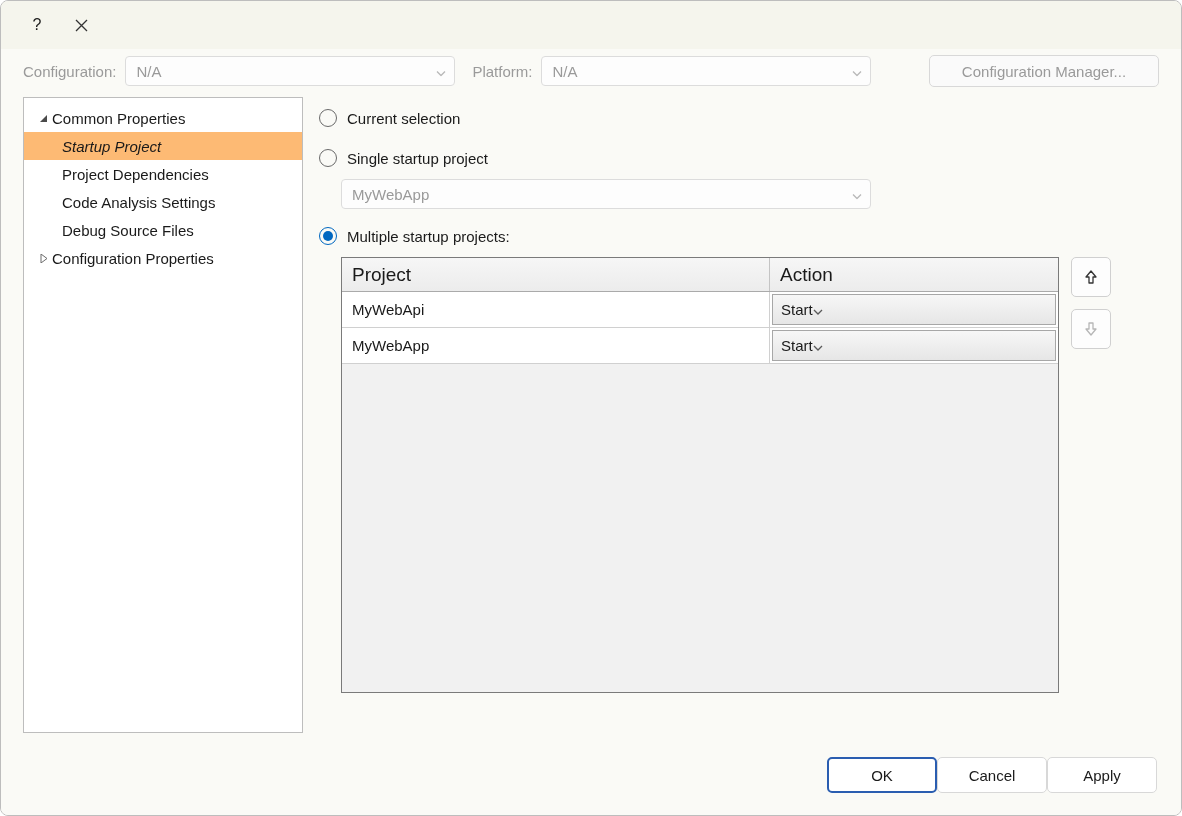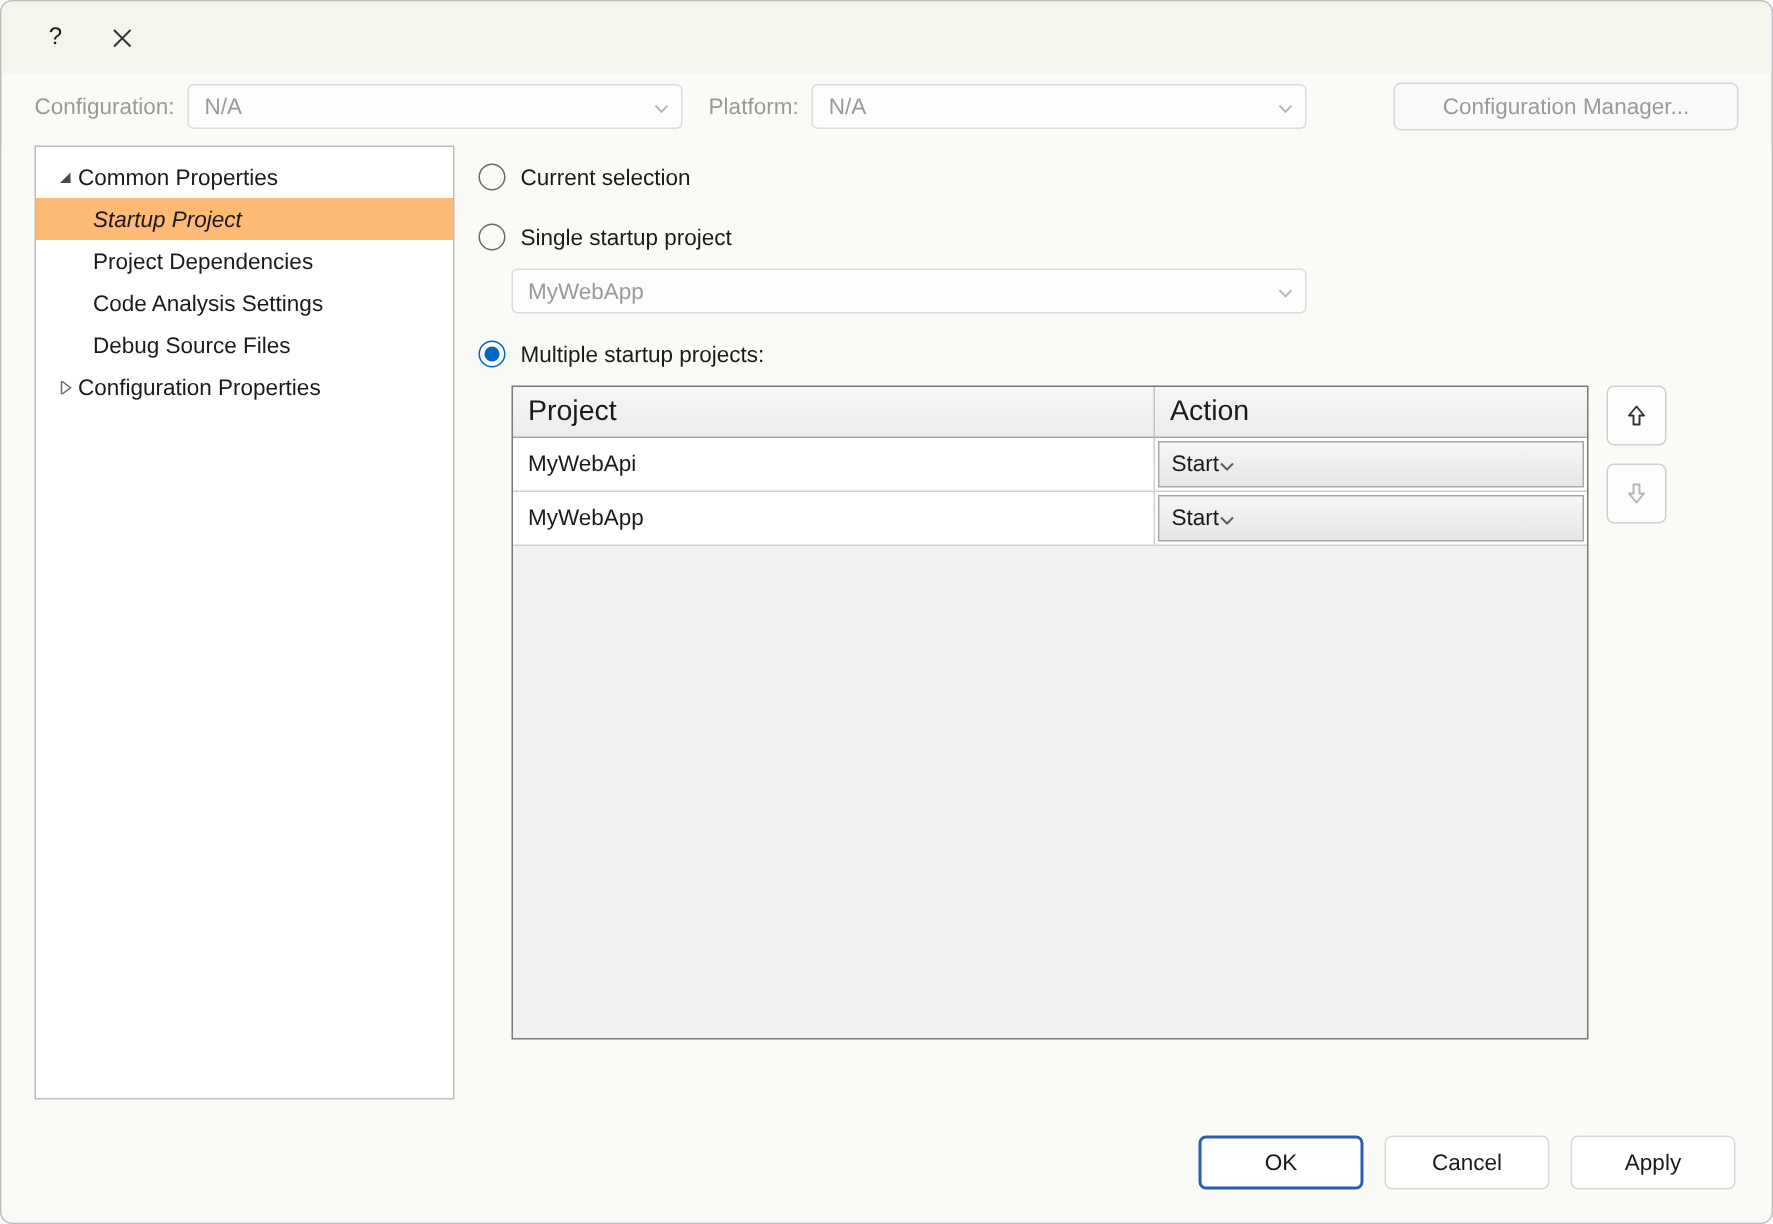--- a/index.html
+++ b/index.html
@@ -209,21 +209,20 @@
     border-radius: 5px;
     background: #fdfdfd;
     display: flex;
     align-items: center;
     justify-content: center;
   }
   .ud-btn.disabled svg { opacity: .35; }
   .footer {
     display: flex;
     justify-content: flex-end;
-    gap: 14px;
     padding: 14px 24px 22px 24px;
     background: #fafaf6;
   }
   .footer .btn { width: 110px; height: 36px; }
   .footer .btn.primary { border: 2px solid #2a5db0; }
 </style>
 </head>
 <body>
 
 <div class="window">

